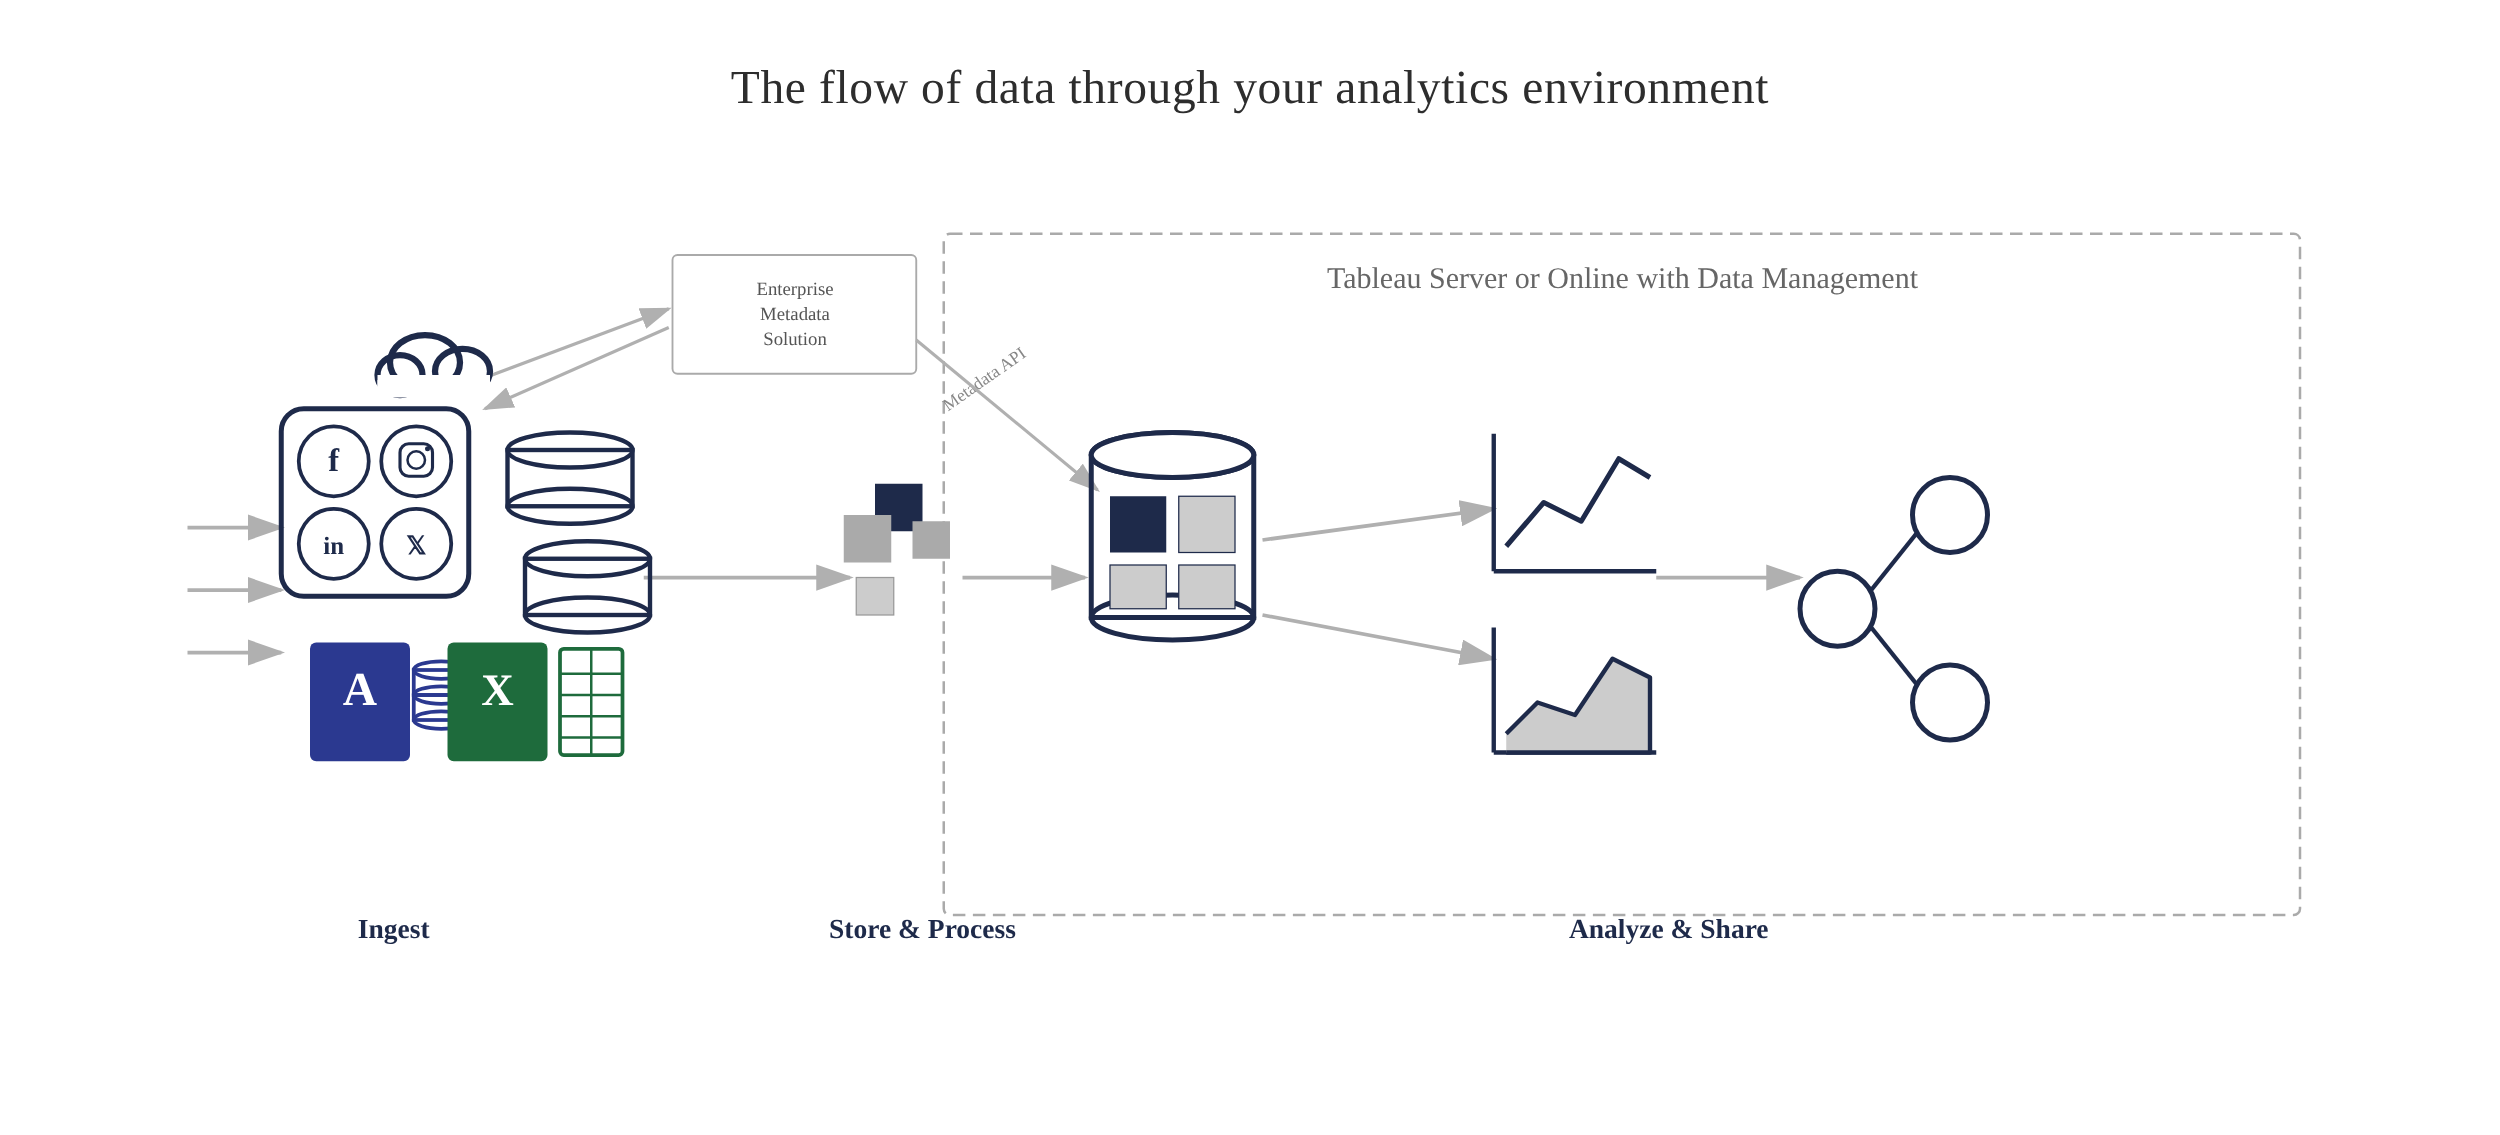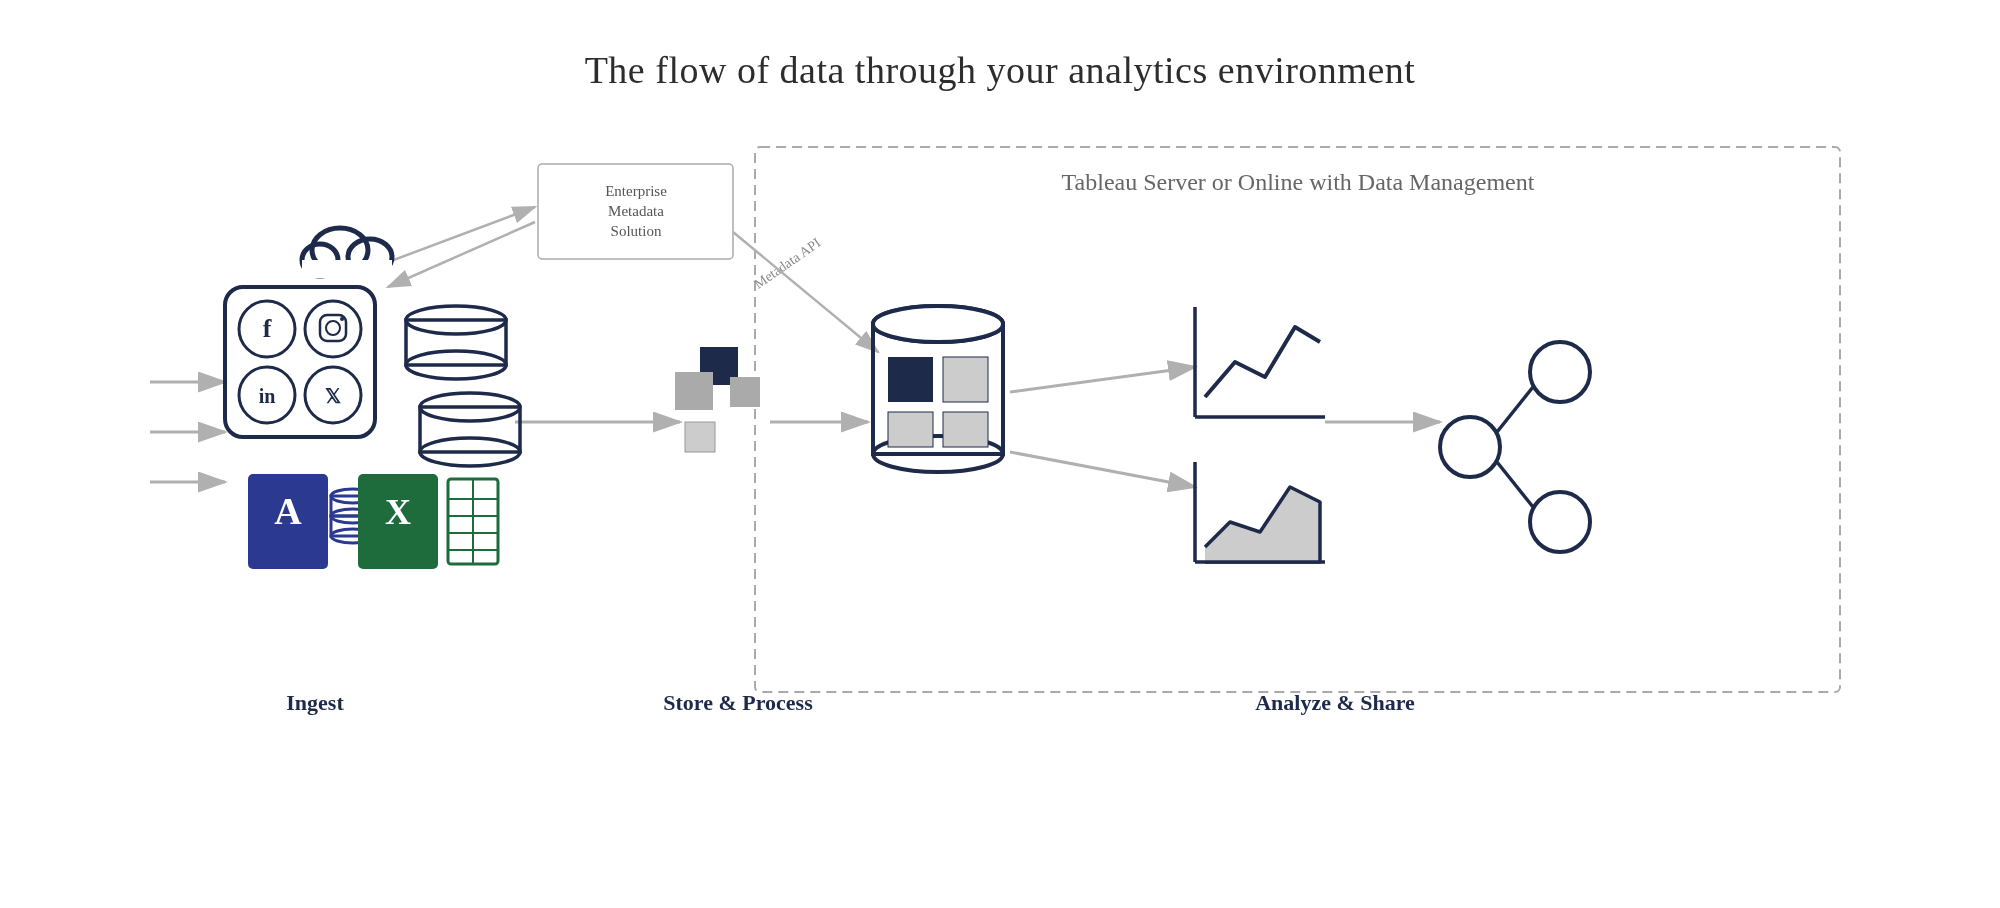--- a/index.html
+++ b/index.html
@@ -12,20 +12,21 @@
       display: flex;
       flex-direction: column;
       align-items: center;
       justify-content: flex-start;
     }
     .page-title {
       font-size: 38px;
       color: #2d2d2d;
       font-weight: 300;
       margin-top: 48px;
+      margin-bottom: 40px;
       font-family: 'Georgia', serif;
       letter-spacing: 0.5px;
     }
     .diagram-container {
       width: 1760px;
       height: 680px;
       position: relative;
       display: flex;
       align-items: center;
     }

